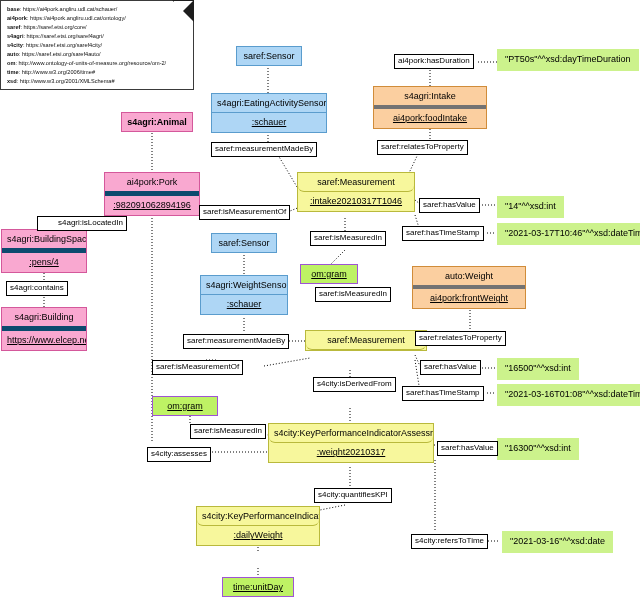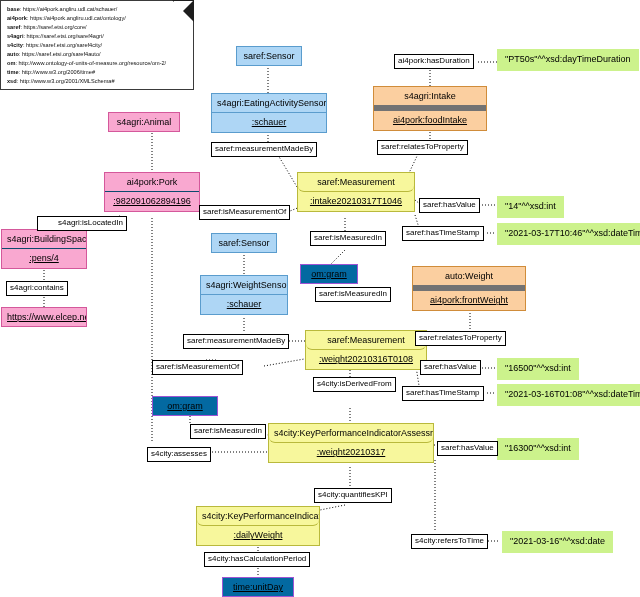--- a/index.html
+++ b/index.html
@@ -26,26 +26,26 @@
     white-space:nowrap;
     overflow:hidden;
   }
   .node .row.top{border-bottom:1px solid #555;}
   .node .row.inst{text-decoration:underline;}
 
   
   .blue   { background:#aed6f5; border-color:#5a9ccd;}
   .blue .row.top{border-bottom:1px solid #5a9ccd;}
   .orange { background:#fbcfa0; border-color:#d08c3a;}
-  .orange .row.top{border-bottom:6px solid #737373;}
+  .orange .row.top{border-bottom:4px solid #737373;}
   .pink   { background:#f9a8d0; border-color:#d4589b;}
-  .pink .row.top{border-bottom:1px solid #0c4a6e;}
+  .pink .row.top{border-bottom:5px solid #0c4a6e;}
   .yellow { background:#f7f79c; border-color:#b9b93c;}
   .yellow .row.top{border-bottom:1px solid #b9b93c;border-radius:6px;}
-  .purple { background:#0369a1; border-color:#9e54d4;}
+  .purple { background:#bef264; border-color:#9e54d4;}
 
   
   .plabel{
     position:absolute;box-sizing:border-box;
     background:#ffffff;border:1px solid #000;
     font-size:8px;line-height:1.1;
     padding:2px 3px;
     white-space:nowrap;
     text-align:center;
     z-index:4;
@@ -192,35 +192,36 @@
 
   <div class="node blue" style="left:236px;top:46px;width:66px;">
     <div class="row">saref:Sensor</div>
   </div>
 
   <div class="node blue" style="left:211px;top:93px;width:116px;">
     <div class="row top">s4agri:EatingActivitySensor</div>
     <div class="row inst">:schauer</div>
   </div>
 
-  <div class="node pink" style="left:108px;top:112px;width:72px;">
+  <div class="node pink" style="left:121px;top:112px;width:72px;font-weight:bold;">
     <div class="row">s4agri:Animal</div>
   </div>
 
   <div class="node pink" style="left:104px;top:172px;width:96px;">
     <div class="row top">ai4pork:Pork</div>
     <div class="row inst">:982091062894196</div>
   </div>
 
   <div class="node pink" style="left:1px;top:229px;width:86px;">
     <div class="row top">s4agri:BuildingSpace</div>
     <div class="row inst">:pens/4</div>
   </div>
 
   <div class="node pink" style="left:1px;top:307px;width:86px;">
+    <div class="row top">s4agri:Building</div>
     <div class="row inst">https://www.elcep.net</div>
   </div>
 
   <div class="node orange" style="left:373px;top:86px;width:114px;">
     <div class="row top">s4agri:Intake</div>
     <div class="row inst">ai4pork:foodIntake</div>
   </div>
 
   <div class="node yellow" style="left:297px;top:172px;width:118px;">
     <div class="row top">saref:Measurement</div>
@@ -240,21 +241,20 @@
     <div class="row inst">:schauer</div>
   </div>
 
   <div class="node orange" style="left:412px;top:266px;width:114px;">
     <div class="row top">auto:Weight</div>
     <div class="row inst">ai4pork:frontWeight</div>
   </div>
 
   <div class="node yellow" style="left:305px;top:330px;width:122px;">
     <div class="row top">saref:Measurement</div>
-    <div class="row inst">:weight20210316T0108</div>
   </div>
 
   <div class="node purple" style="left:152px;top:396px;width:66px;">
     <div class="row inst">om:gram</div>
   </div>
 
   <div class="node yellow" style="left:268px;top:423px;width:166px;">
     <div class="row top">s4city:KeyPerformanceIndicatorAssessment</div>
     <div class="row inst">:weight20210317</div>
   </div>
@@ -282,21 +282,20 @@
   <div class="plabel" style="left:152px;top:360px;">saref:isMeasurementOf</div>
   <div class="plabel" style="left:315px;top:287px;">saref:isMeasuredIn</div>
   <div class="plabel" style="left:420px;top:360px;">saref:hasValue</div>
   <div class="plabel" style="left:402px;top:386px;">saref:hasTimeStamp</div>
   <div class="plabel" style="left:313px;top:377px;">s4city:isDerivedFrom</div>
   <div class="plabel" style="left:190px;top:424px;">saref:isMeasuredIn</div>
   <div class="plabel" style="left:147px;top:447px;">s4city:assesses</div>
   <div class="plabel" style="left:437px;top:441px;">saref:hasValue</div>
   <div class="plabel" style="left:314px;top:488px;">s4city:quantifiesKPI</div>
   <div class="plabel" style="left:411px;top:534px;">s4city:refersToTime</div>
-  <div class="plabel" style="left:204px;top:552px;">s4city:hasCalculationPeriod</div>
 
   <div class="literal" style="left:497px;top:49px;">"PT50s"^^xsd:dayTimeDuration</div>
   <div class="literal" style="left:497px;top:196px;">"14"^^xsd:int</div>
   <div class="literal" style="left:497px;top:223px;">"2021-03-17T10:46"^^xsd:dateTime</div>
   <div class="literal" style="left:497px;top:358px;">"16500"^^xsd:int</div>
   <div class="literal" style="left:497px;top:384px;">"2021-03-16T01:08"^^xsd:dateTime</div>
   <div class="literal" style="left:497px;top:438px;">"16300"^^xsd:int</div>
   <div class="literal" style="left:502px;top:531px;">"2021-03-16"^^xsd:date</div>
 
 </div>

